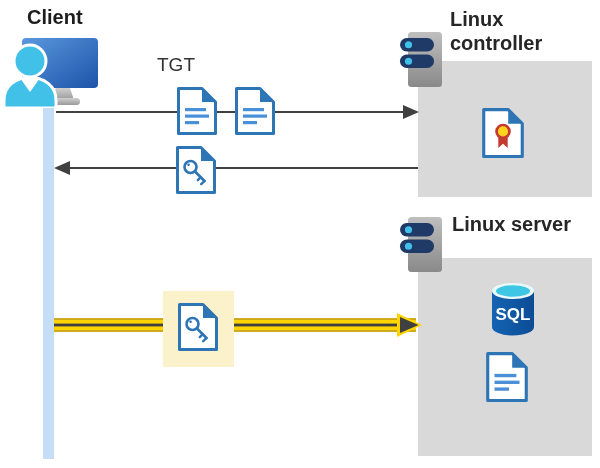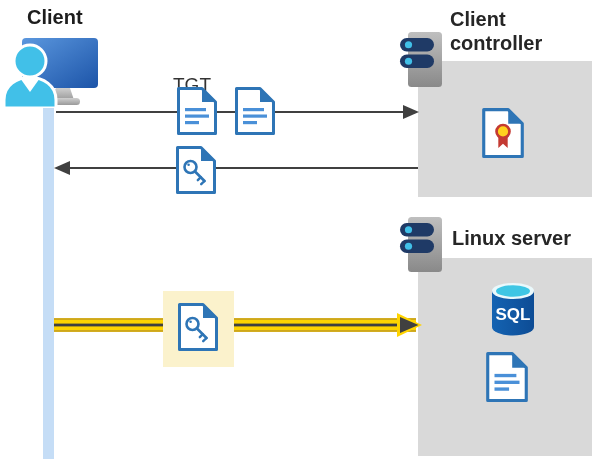--- a/index.html
+++ b/index.html
@@ -85,46 +85,46 @@
     <g>
       <path d="M4 74 V66 C4 36 56 36 56 66 V74 Z" fill="var(--person-cyan,#41C0E8)" stroke="#FFFFFF" stroke-width="3"></path>
       <path d="M20 44 L30 58 L40 44 Z" fill="#FFFFFF"></path>
       <circle cx="30" cy="27" r="16" fill="var(--person-cyan,#41C0E8)" stroke="#FFFFFF" stroke-width="3"></circle>
     </g>
   </svg>
 
   <div class="abs hline" style="left:56px;top:111px;width:349px;"></div>
   <div class="abs head-right" style="left:403px;top:105px;"></div>
 
-  <div class="abs label-reg ctr" style="left:162px;top:54px;width:60px;margin-top:20px;">TGT</div>
+  <div class="abs label-reg ctr" style="left:146px;top:54px;width:60px;">TGT</div>
   <svg class="abs icon" style="left:177px;top:87px;" width="40" height="48" viewBox="0 0 40 48">
       <use href="#sym-doc-text"></use>
     </svg>
   <svg class="abs icon" style="left:235px;top:87px;" width="40" height="48" viewBox="0 0 40 48">
       <use href="#sym-doc-text"></use>
     </svg>
 
   <div class="abs hline" style="left:68px;top:167px;width:350px;"></div>
   <div class="abs head-left" style="left:54px;top:161px;"></div>
   <svg class="abs icon" style="left:176px;top:146px;" width="40" height="48" viewBox="0 0 40 48">
       <use href="#sym-doc-key"></use>
     </svg>
 
   <svg class="abs icon" style="left:399px;top:31px;" width="44" height="58" viewBox="0 0 44 58">
       <use href="#sym-server"></use>
     </svg>
-  <div class="abs label-bold" style="left:450px;top:7px;width:142px;color:var(--label-dark,#262626);">Client controller</div>
+  <div class="abs label-bold" style="left:450px;top:7px;width:142px;color:var(--label-dark,#262626);">Linux controller</div>
   <svg class="abs icon" style="left:482px;top:108px;" width="42" height="50" viewBox="0 0 40 48">
       <use href="#sym-doc-cert"></use>
     </svg>
 
   <svg class="abs icon" style="left:399px;top:216px;" width="44" height="58" viewBox="0 0 44 58">
       <use href="#sym-server"></use>
     </svg>
-  <div class="abs label-bold" style="left:452px;top:226px;white-space:nowrap;color:var(--label-dark,#262626);">Linux server</div>
+  <div class="abs label-bold" style="left:452px;top:212px;white-space:nowrap;color:var(--label-dark,#262626);">Linux server</div>
 
   <svg class="abs icon" style="left:489px;top:281px;" width="48" height="57" viewBox="0 0 48 57">
     <path d="M3 10 V46 A21 8.5 0 0 0 45 46 V10 Z" fill="url(#g-sql)"></path>
     <ellipse cx="24" cy="10" rx="21" ry="8" fill="#EAF9FC"></ellipse>
     <ellipse cx="24" cy="10" rx="17" ry="5.8" fill="var(--sql-top-cyan,#3EC6E4)"></ellipse>
     <text x="24" y="39" text-anchor="middle" font-size="17" font-weight="700" fill="#FFFFFF">SQL</text>
   </svg>
 
   <svg class="abs icon" style="left:486px;top:352px;" width="42" height="50" viewBox="0 0 40 48">
       <use href="#sym-doc-text"></use>

